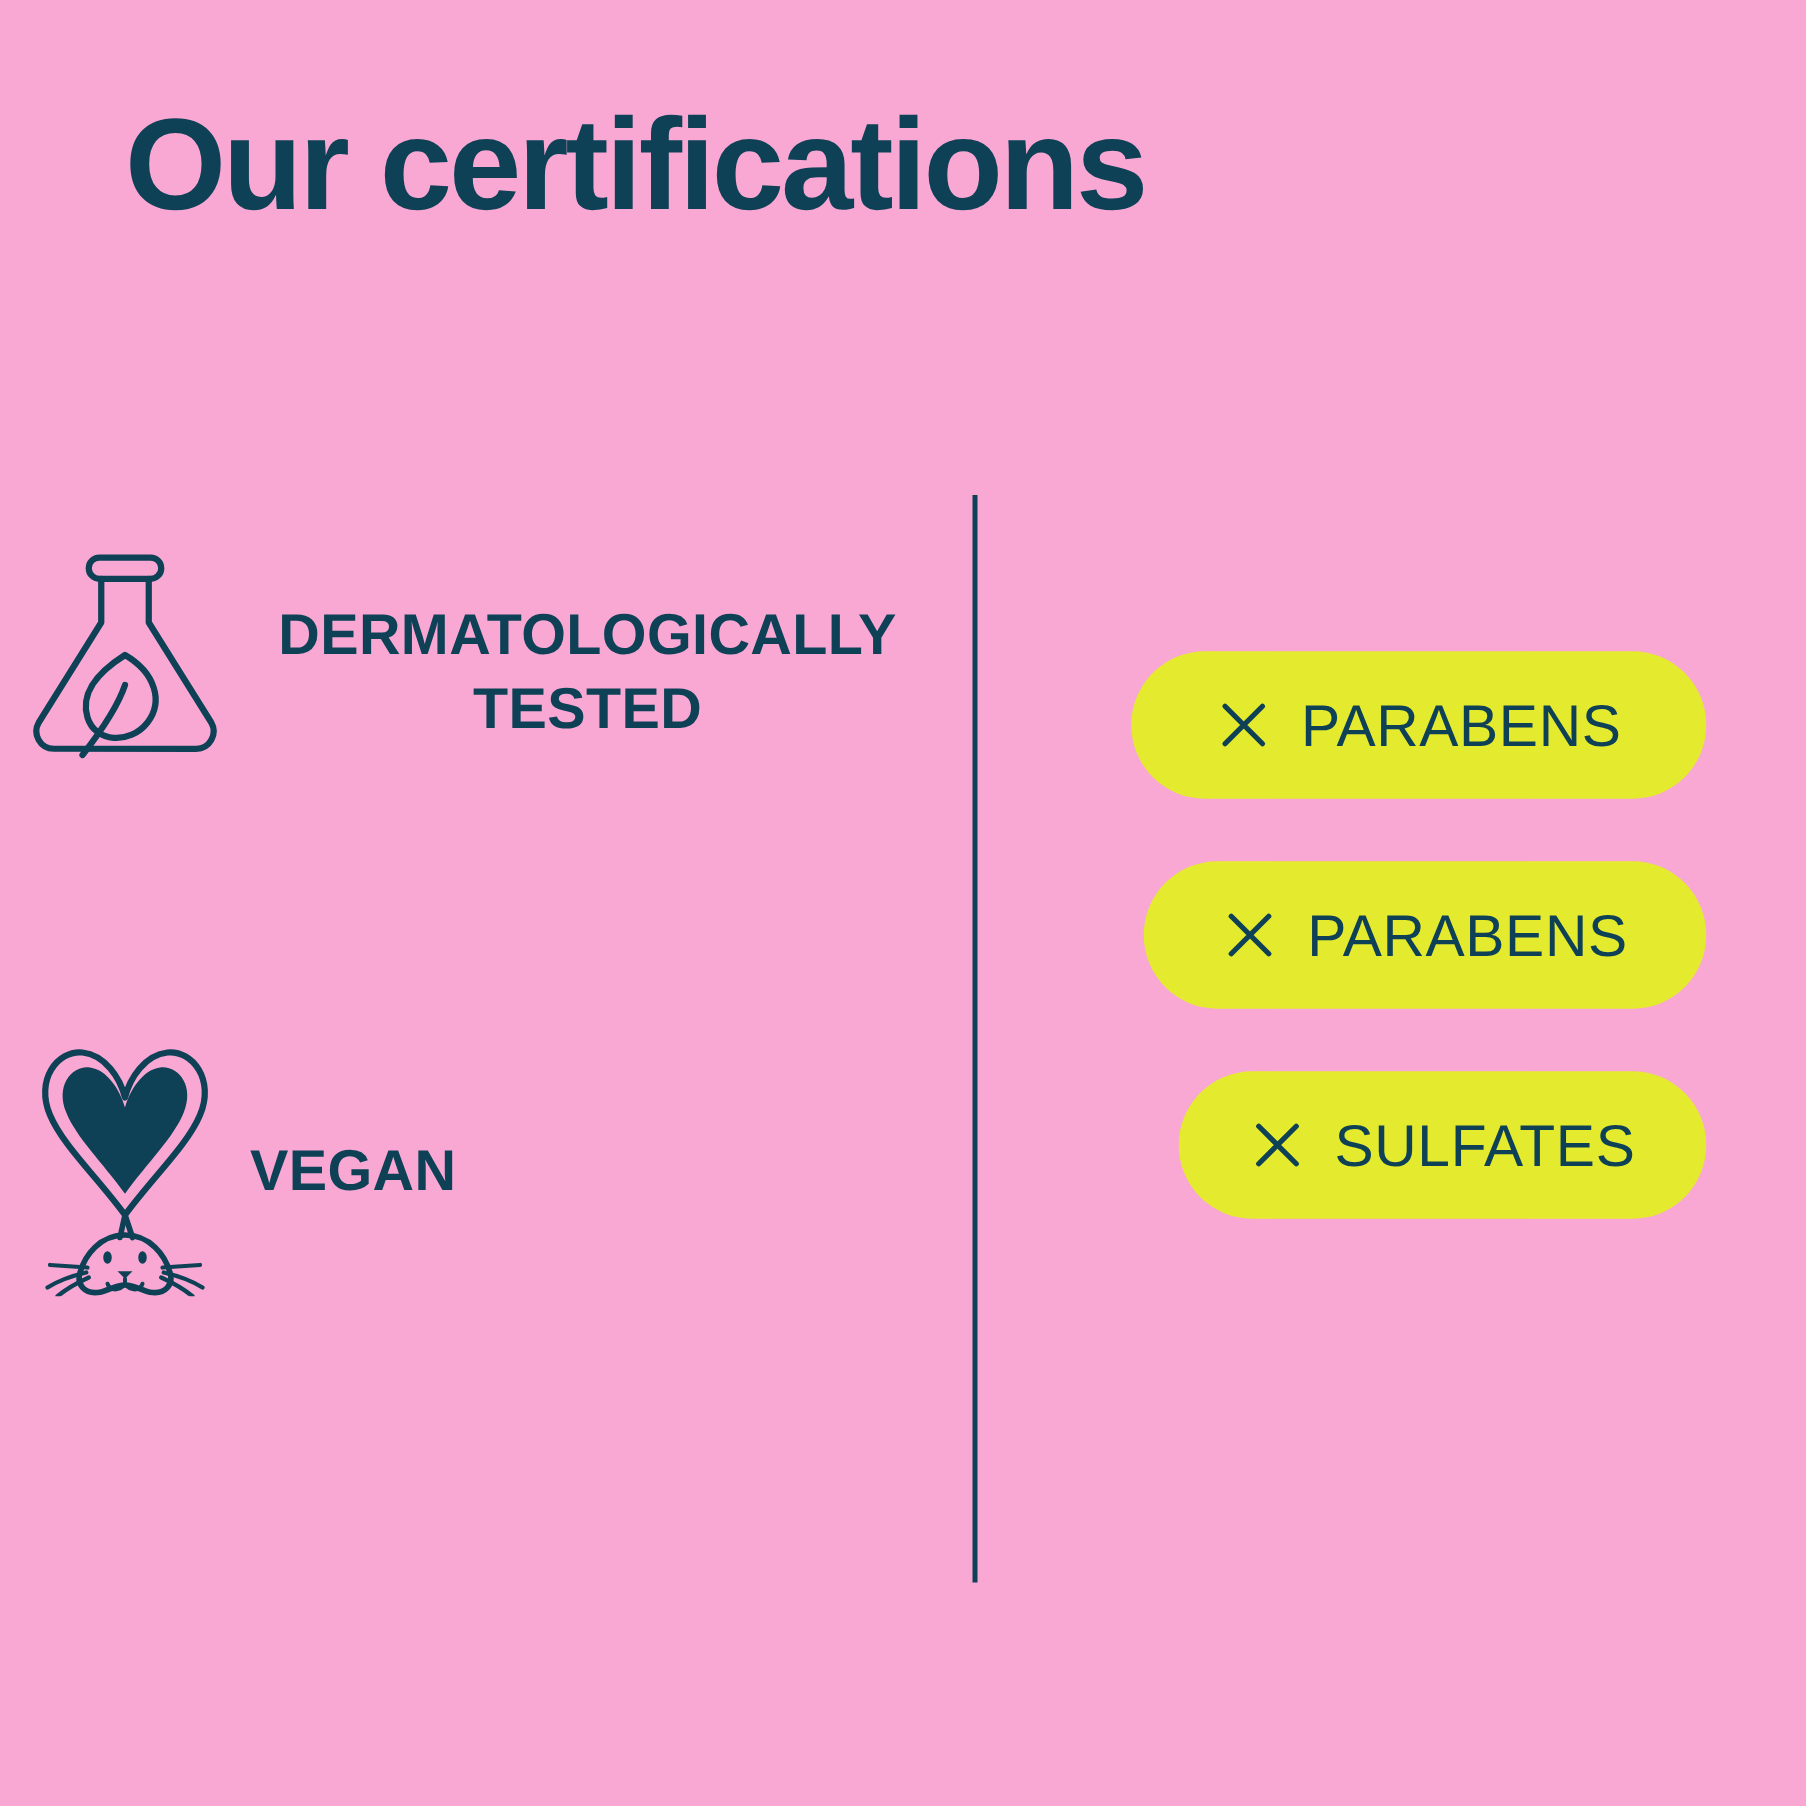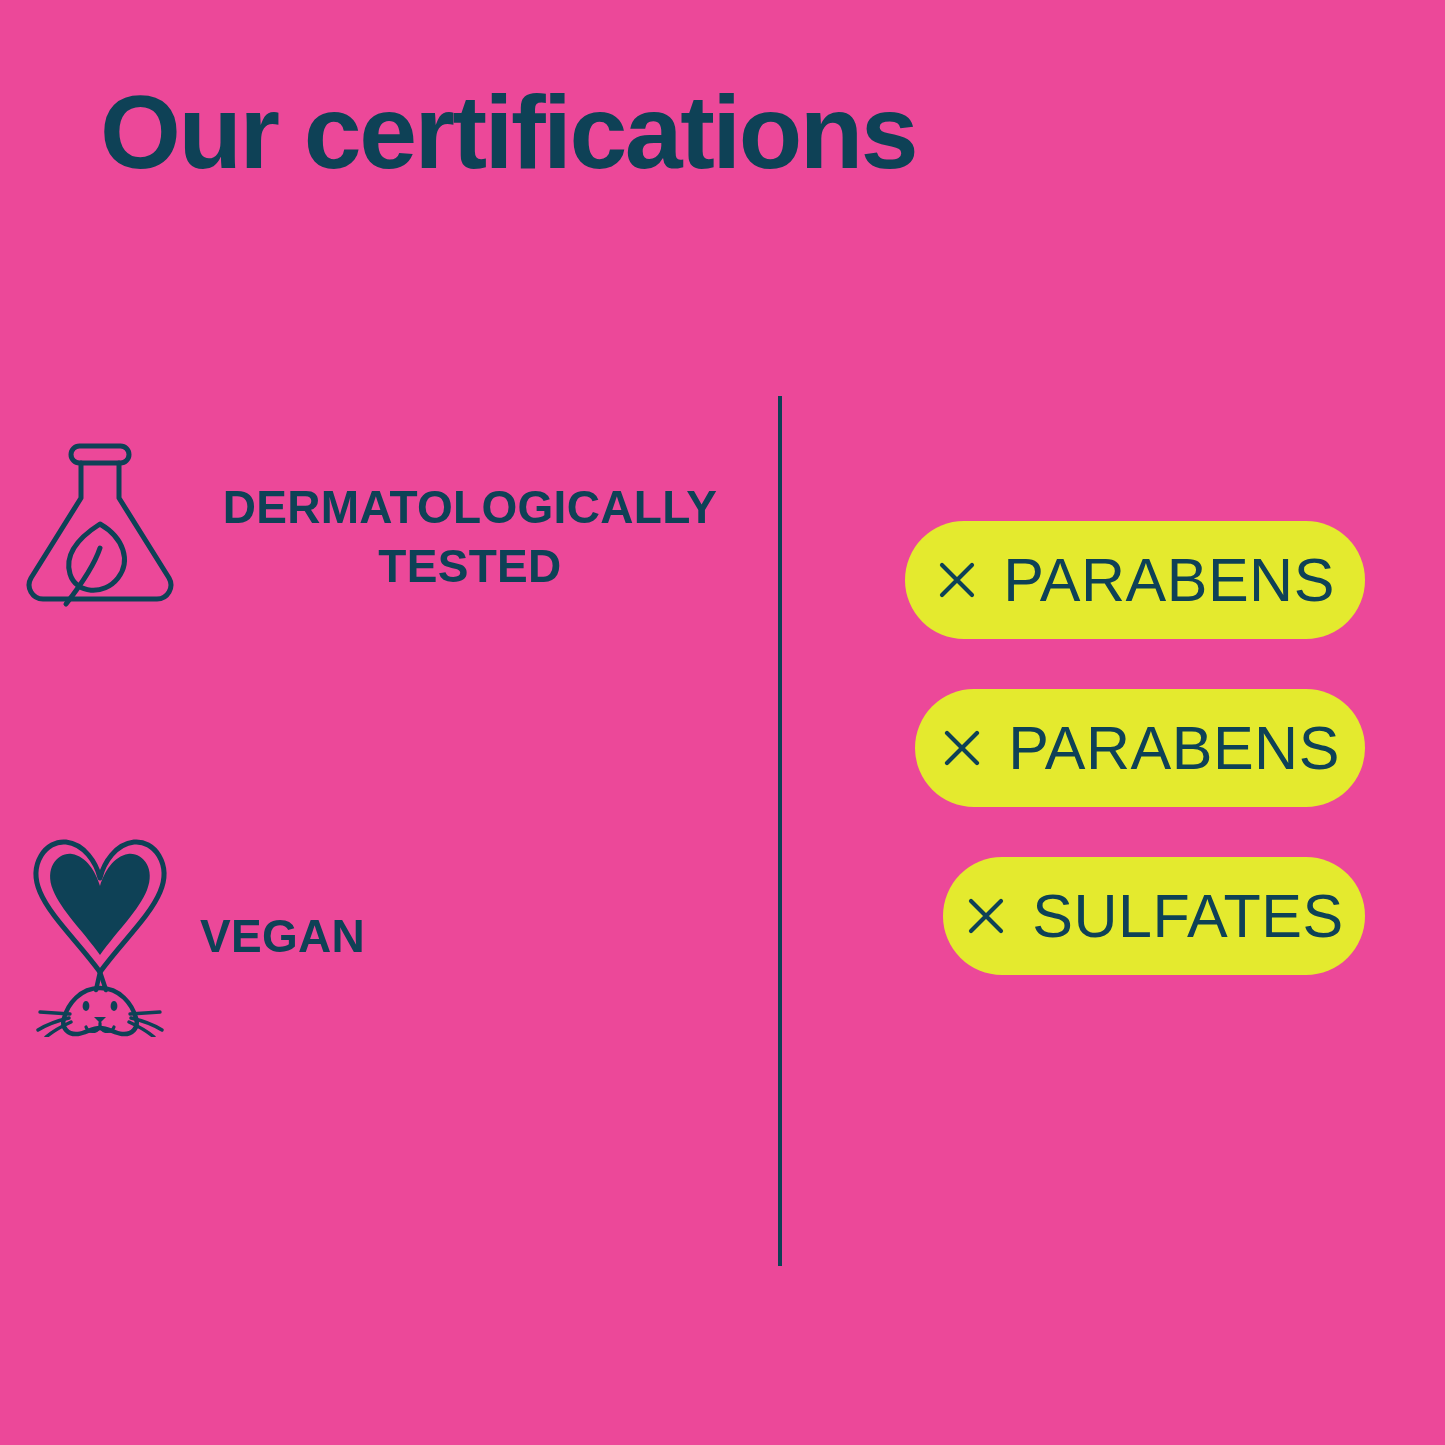--- a/index.html
+++ b/index.html
@@ -13,21 +13,21 @@
     font-family: "Liberation Sans", sans-serif;
     overflow: hidden;
     position: relative;
     -webkit-font-smoothing: antialiased;
   }
 
   .page {
     position: relative;
     width: 1445px;
     height: 1445px;
-    background: #ec4899;
+    background: #f9a8d4;
   }
 
   
   .page-title {
     position: absolute;
     left: 100px;
     top: 78px;
     font-size: 104px;
     line-height: 1.05;
     font-weight: bold;
@@ -129,21 +129,21 @@
     box-sizing: border-box;
   }
   .pill:last-child { margin-bottom: 0; }
 
   .pill-x {
     flex: 0 0 auto;
     line-height: 0;
   }
 
   .pill-label {
-    font-size: 61px;
+    font-size: 47px;
     line-height: 1;
     color: #0e4156;
     letter-spacing: 0.5px;
     white-space: nowrap;
   }
 
   .pill.w-parabens  { width: 460px; }
   .pill.w-phtalates { width: 450px; }
   .pill.w-sulfates  { width: 422px; }
 </style>

